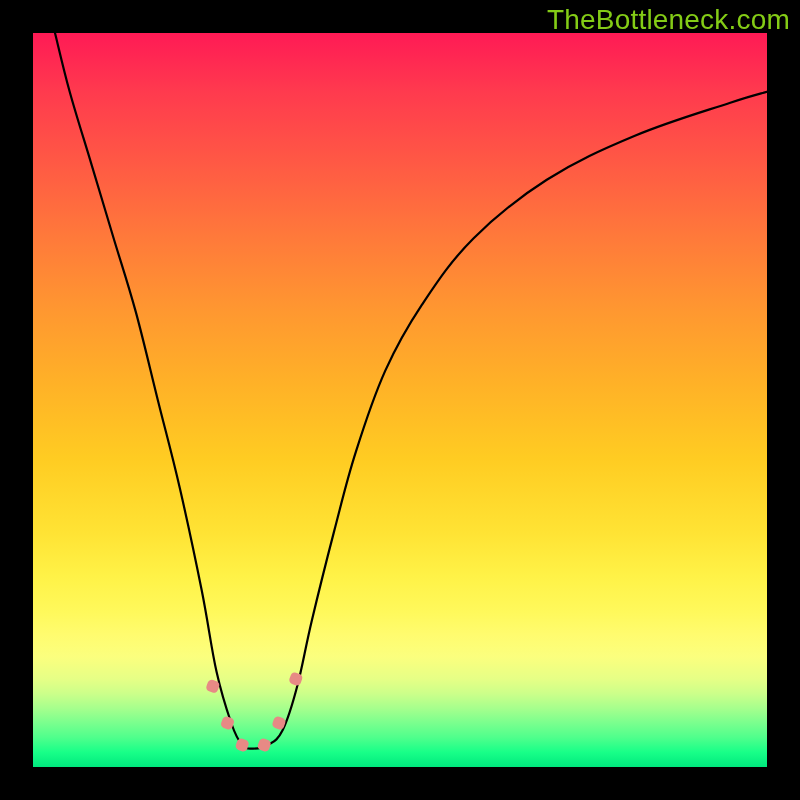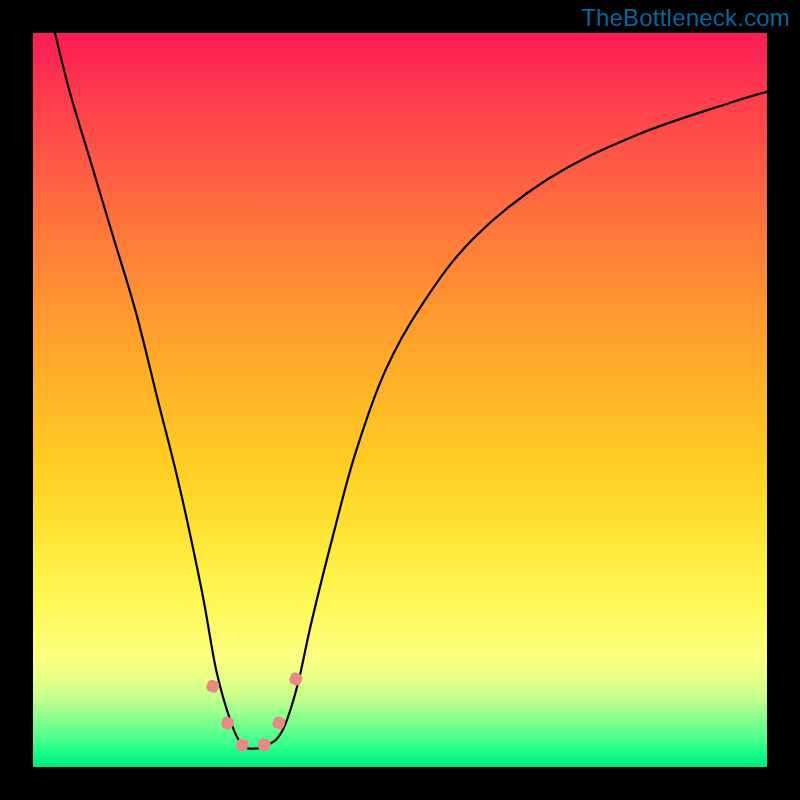--- a/index.html
+++ b/index.html
@@ -16,22 +16,22 @@
     left: 0;
     top: 0;
     width: 800px;
     height: 800px;
     background: #000;
   }
   .watermark {
     position: absolute;
     top: 4px;
     right: 10px;
-    color: #0369a1;
-    font-size: 24px;
+    color: #84cc16;
+    font-size: 28px;
     font-weight: 500;
     letter-spacing: 0.2px;
     z-index: 10;
   }
   .plot {
     position: absolute;
     left: 33px;
     top: 33px;
     width: 734px;
     height: 734px;

